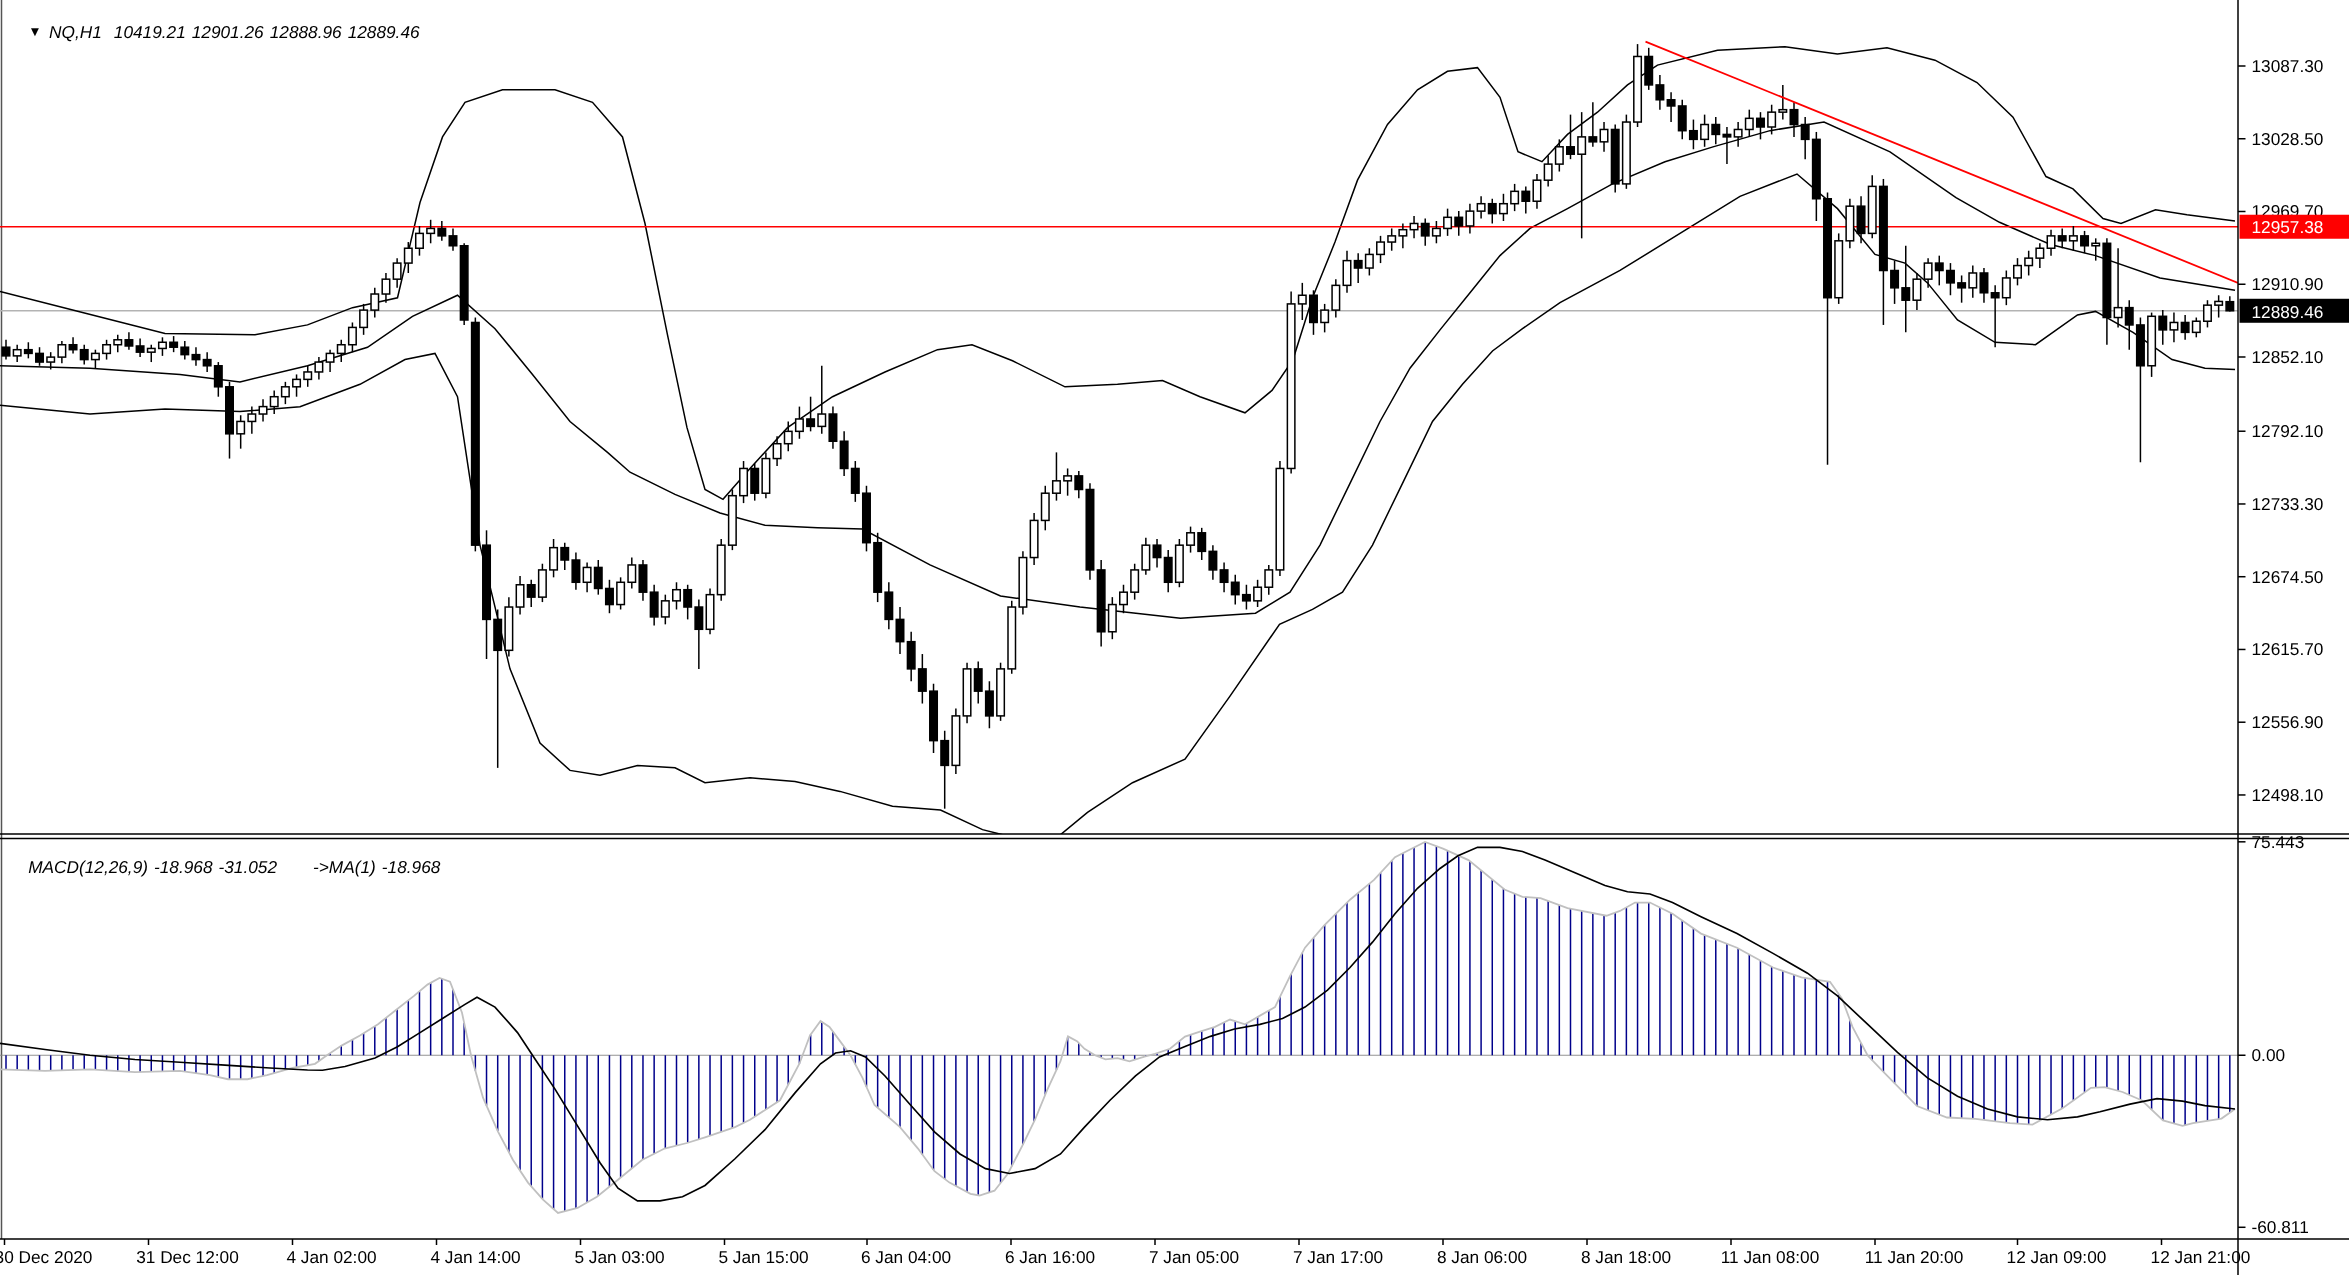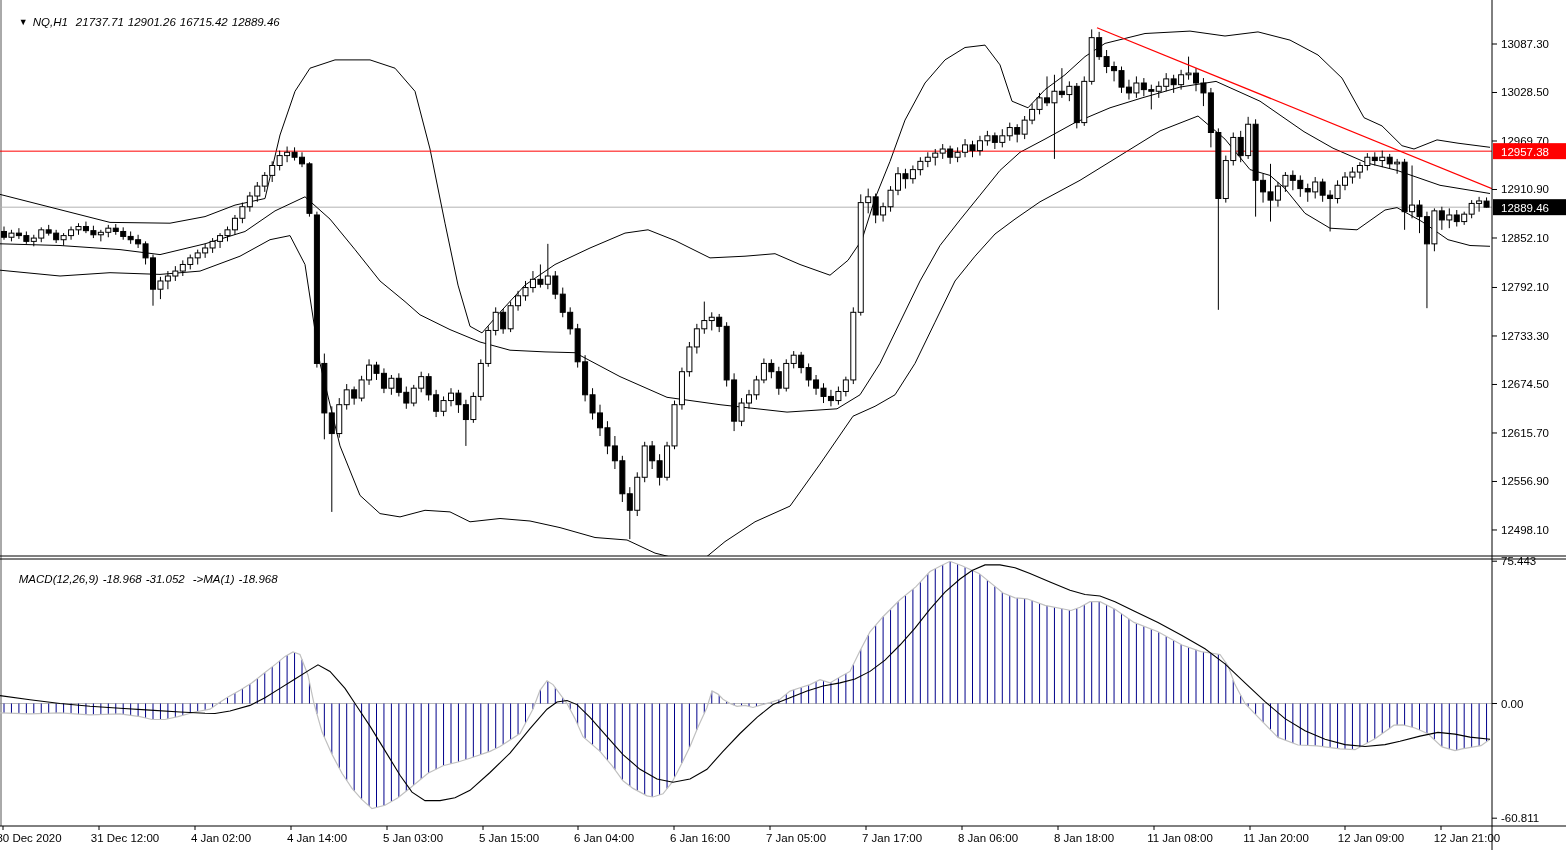--- a/index.html
+++ b/index.html
@@ -700,19 +700,19 @@
       <text x="1180" y="842" font-size="11.5" fill="#000000" font-family="&quot;Liberation Sans&quot;,&quot;DejaVu Sans&quot;,sans-serif" text-anchor="middle">11 Jan 08:00</text>
       <line x1="1250" y1="826" x2="1250" y2="830" stroke="#000000" stroke-width="1"></line>
       <text x="1276" y="842" font-size="11.5" fill="#000000" font-family="&quot;Liberation Sans&quot;,&quot;DejaVu Sans&quot;,sans-serif" text-anchor="middle">11 Jan 20:00</text>
       <line x1="1345" y1="826" x2="1345" y2="830" stroke="#000000" stroke-width="1"></line>
       <text x="1371" y="842" font-size="11.5" fill="#000000" font-family="&quot;Liberation Sans&quot;,&quot;DejaVu Sans&quot;,sans-serif" text-anchor="middle">12 Jan 09:00</text>
       <line x1="1441" y1="826" x2="1441" y2="830" stroke="#000000" stroke-width="1"></line>
       <text x="1467" y="842" font-size="11.5" fill="#000000" font-family="&quot;Liberation Sans&quot;,&quot;DejaVu Sans&quot;,sans-serif" text-anchor="middle">12 Jan 21:00</text>
     </svg>
 
   <div id="main-header" class="overlay-label">
-    <span class="hdr-icon">▼</span><span class="hdr-part sym">NQ,H1</span><span class="hdr-part">21737.71</span><span class="hdr-part">12901.26</span><span class="hdr-part">16715.42</span><span class="hdr-part">12889.46</span>
+    <span class="hdr-icon">▼</span><span class="hdr-part sym">NQ,H1</span><span class="hdr-part">10419.21</span><span class="hdr-part">12901.26</span><span class="hdr-part">12888.96</span><span class="hdr-part">12889.46</span>
   </div>
 
   <div id="macd-header" class="overlay-label">
-    <span class="hdr-part">MACD(12,26,9)</span><span class="hdr-part">-18.968</span><span class="hdr-part">-31.052</span><span class="hdr-part" style="margin-left:4px">-&gt;MA(1)</span><span class="hdr-part">-18.968</span>
+    <span class="hdr-part">MACD(12,26,9)</span><span class="hdr-part">-18.968</span><span class="hdr-part">-31.052</span><span class="hdr-part" style="margin-left:20px">-&gt;MA(1)</span><span class="hdr-part">-18.968</span>
   </div>
 </div>
 
 </body></html>

